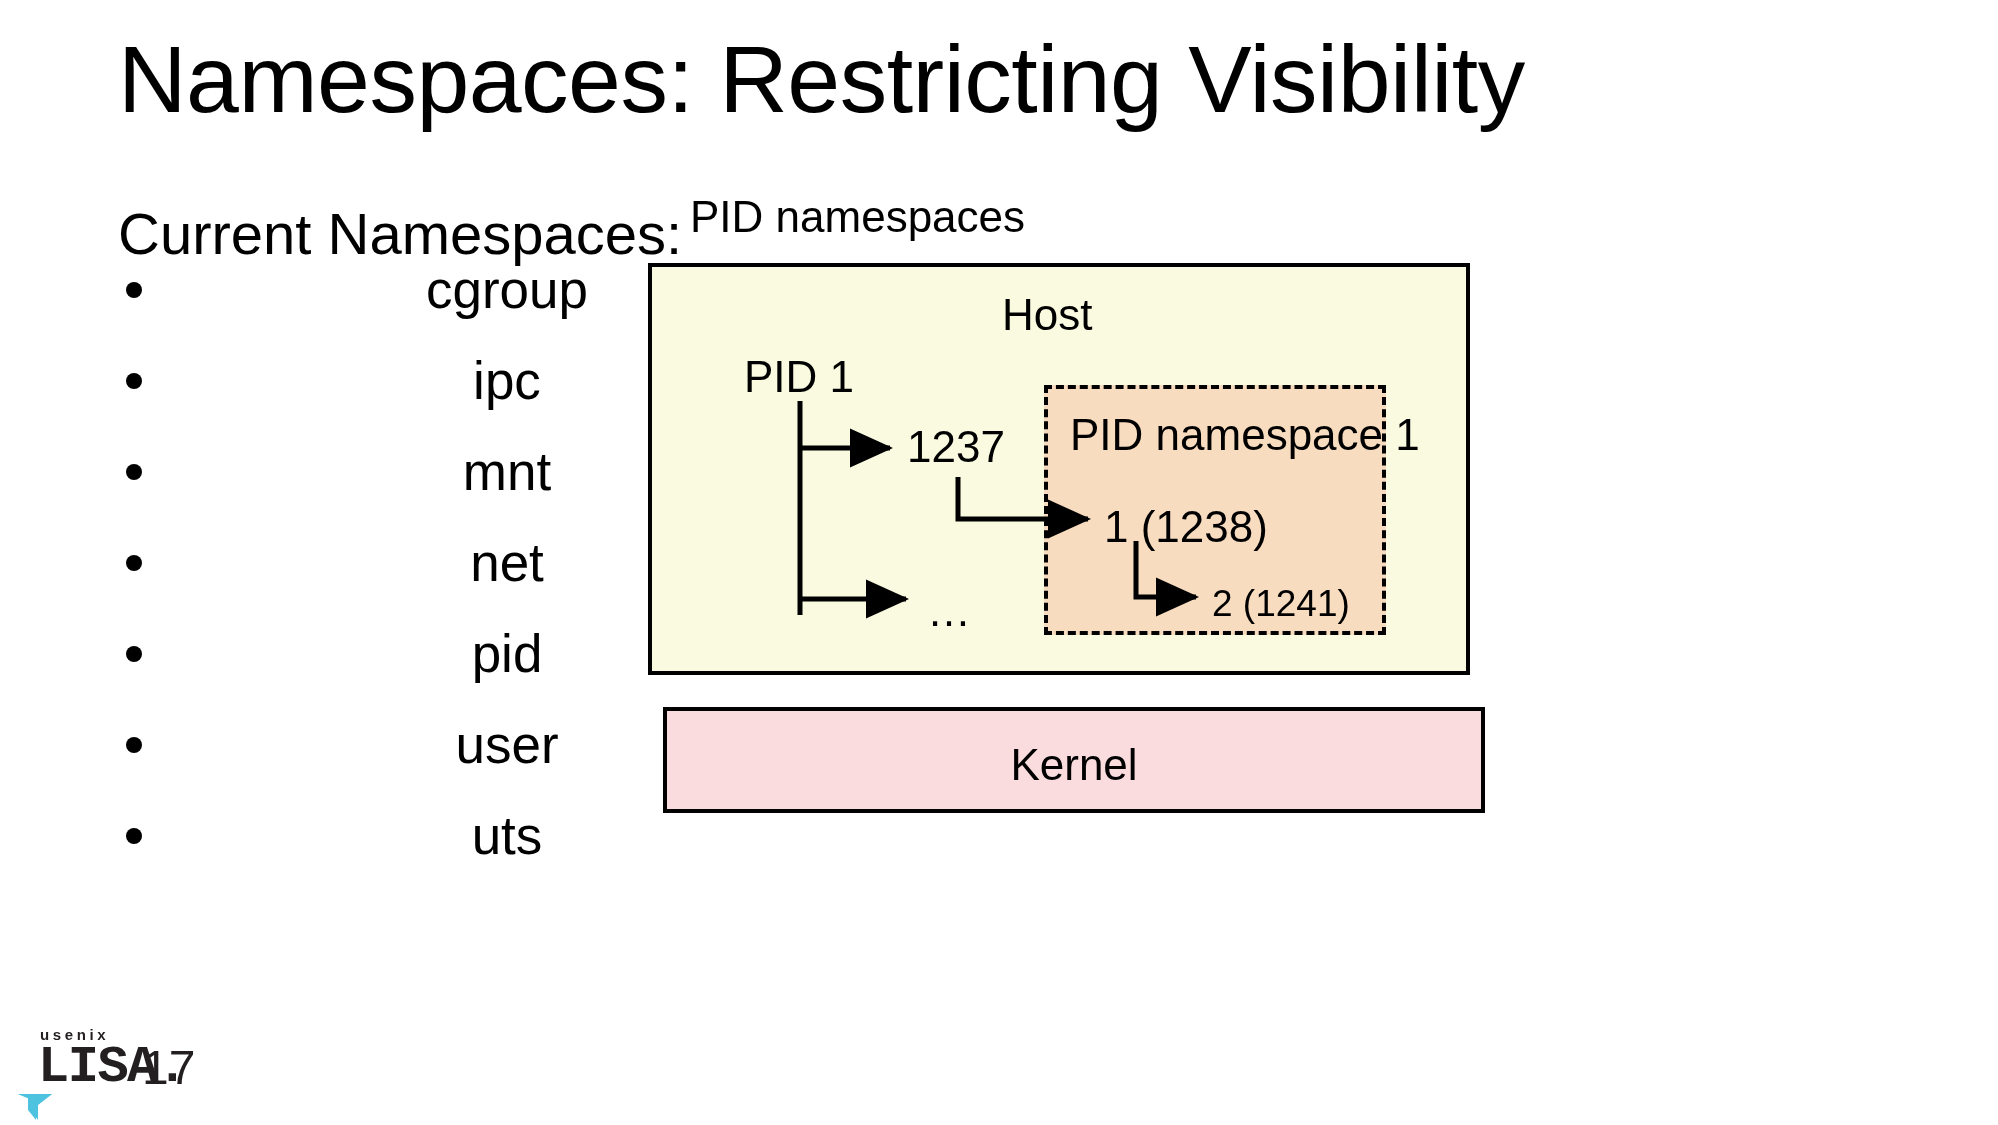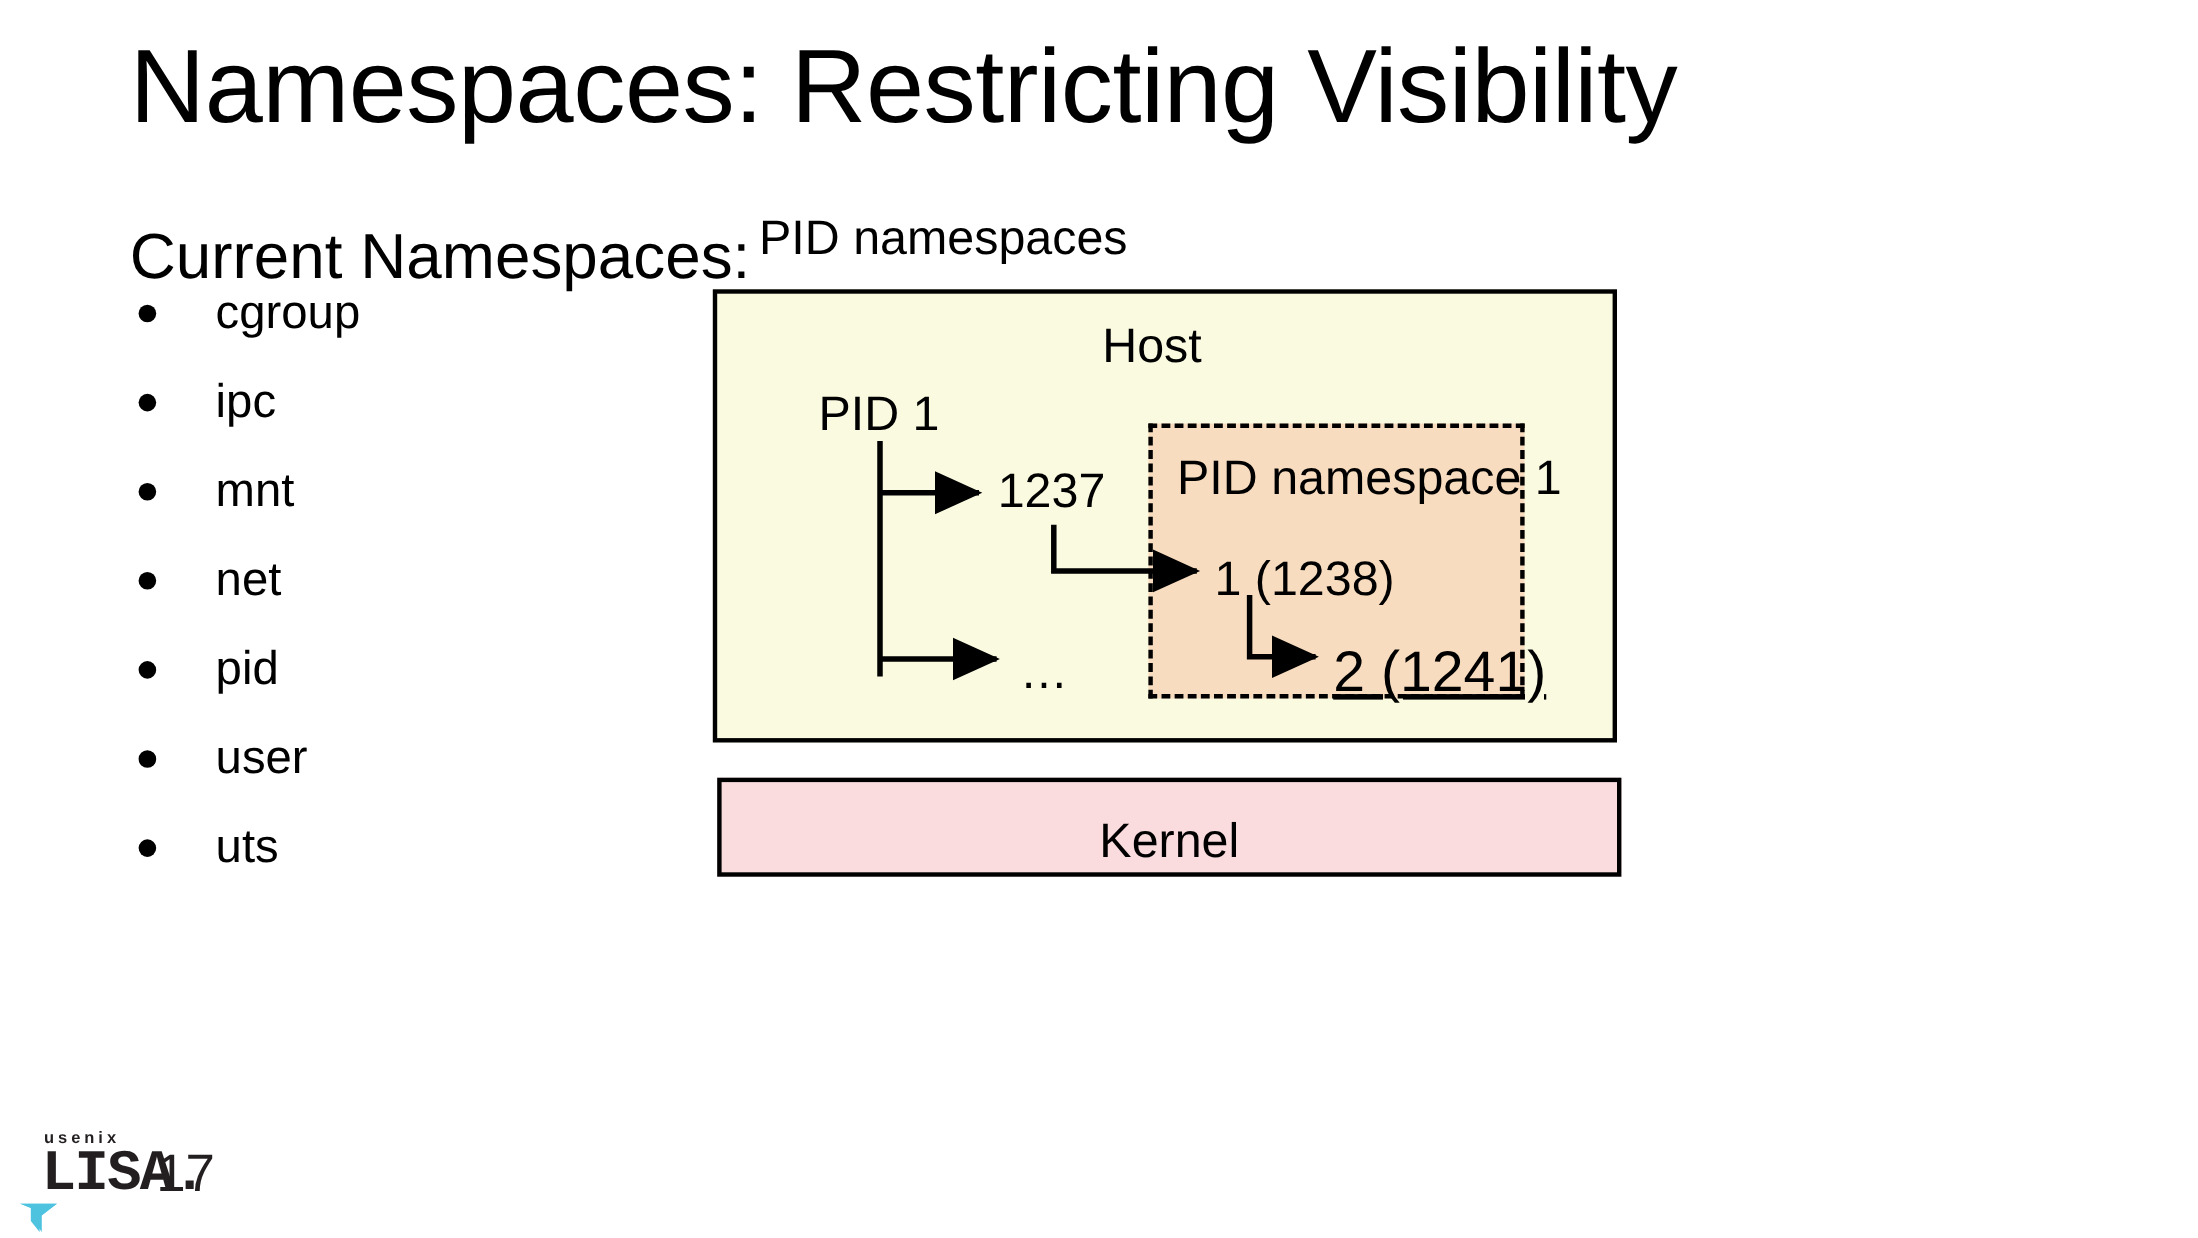--- a/index.html
+++ b/index.html
@@ -41,24 +41,25 @@
     font-size: 58px;
     line-height: 1.0;
   }
   ul.ns-list {
     list-style: none;
     margin: 0;
     padding: 0;
   }
   ul.ns-list li {
     position: relative;
-    font-size: 43px;
+    font-size: 53px;
     line-height: 1.0;
     padding-left: 78px;
     margin-bottom: 38px;
+    text-align: center;
   }
   ul.ns-list li .bullet-dot {
     position: absolute;
     left: 8px;
     top: 50%;
     transform: translateY(-50%);
     width: 16px;
     height: 16px;
     border-radius: 50%;
     background: #000;
@@ -128,24 +129,23 @@
     left: 452px;
     top: 238px;
     font-size: 44px;
     line-height: 1;
     white-space: nowrap;
   }
   #pid-1241 {
     position: absolute;
     left: 560px;
     top: 318px;
-    font-size: 52px;
-    line-height: 1;
-    white-space: nowrap;
-    text-decoration: underline;
+    font-size: 37px;
+    line-height: 1;
+    white-space: nowrap;
   }
   #pid-1237 {
     position: absolute;
     left: 255px;
     top: 158px;
     font-size: 44px;
     line-height: 1;
     white-space: nowrap;
   }
   #ellipsis-node {
@@ -159,24 +159,24 @@
     position: absolute;
     left: 0;
     top: 68px;
     width: 822px;
     height: 412px;
     pointer-events: none;
   }
 
   #kernel-box {
     position: absolute;
-    left: 4px;
+    left: 15px;
     top: 512px;
     width: 822px;
-    height: 90px;
+    height: 106px;
     background: #FADCDE;
     border: 4px solid #000000;
     box-sizing: border-box;
   }
   #kernel-label {
     position: absolute;
     left: 0;
     right: 0;
     top: 32px;
     text-align: center;

